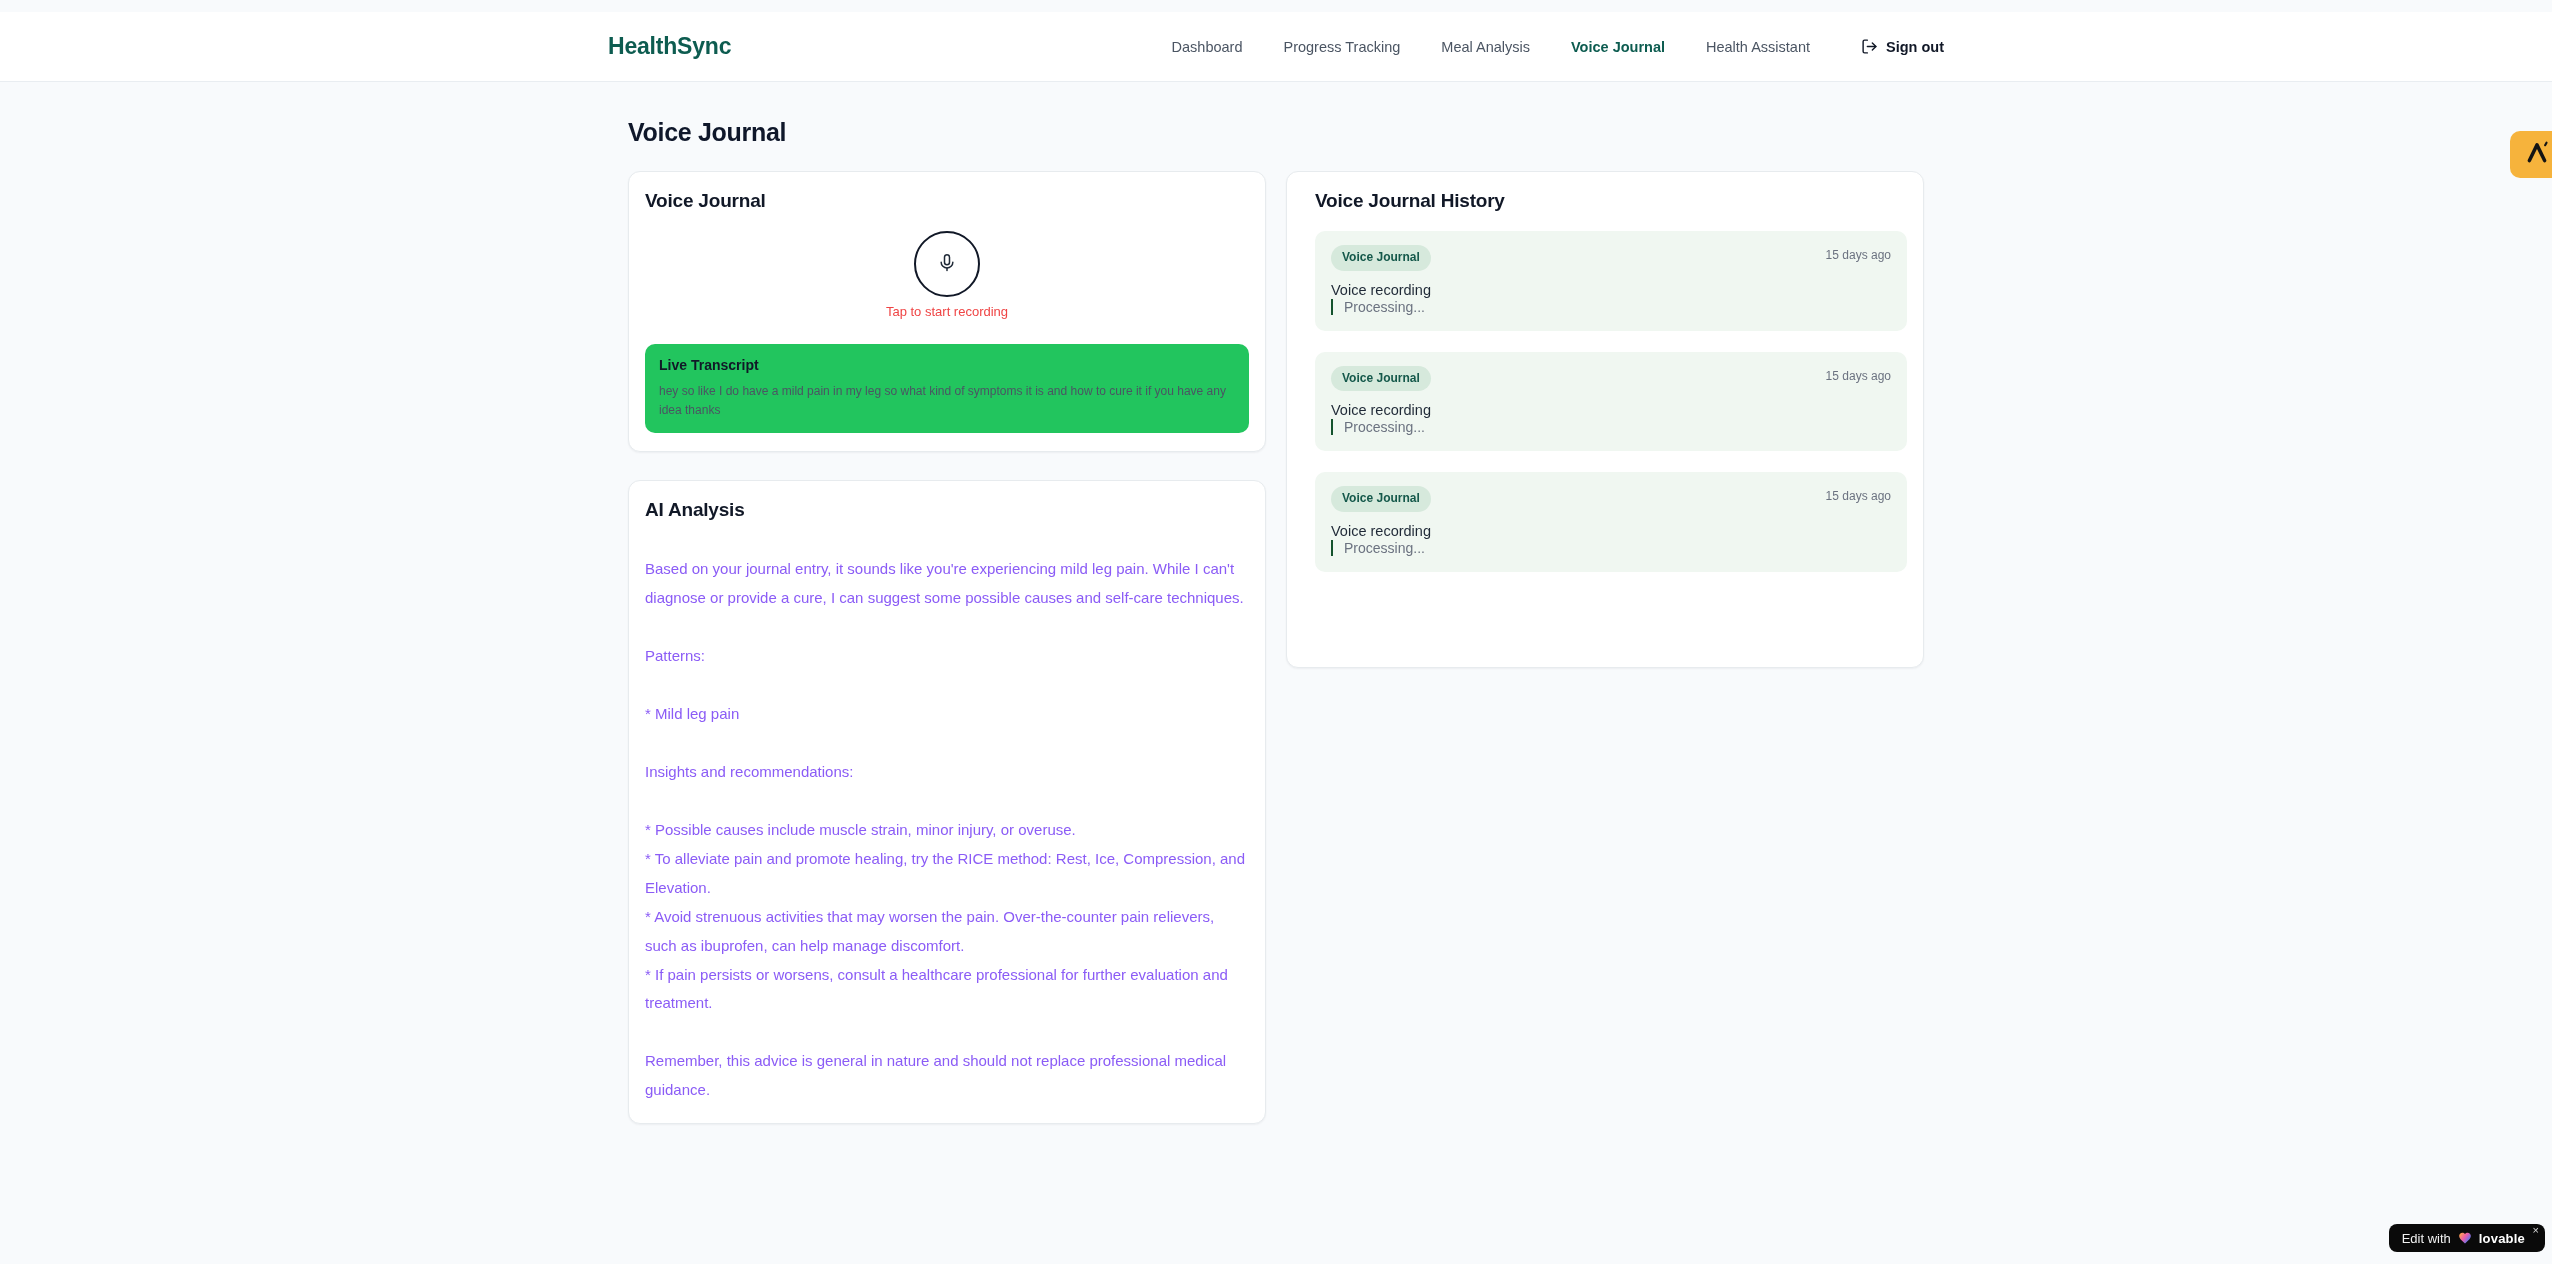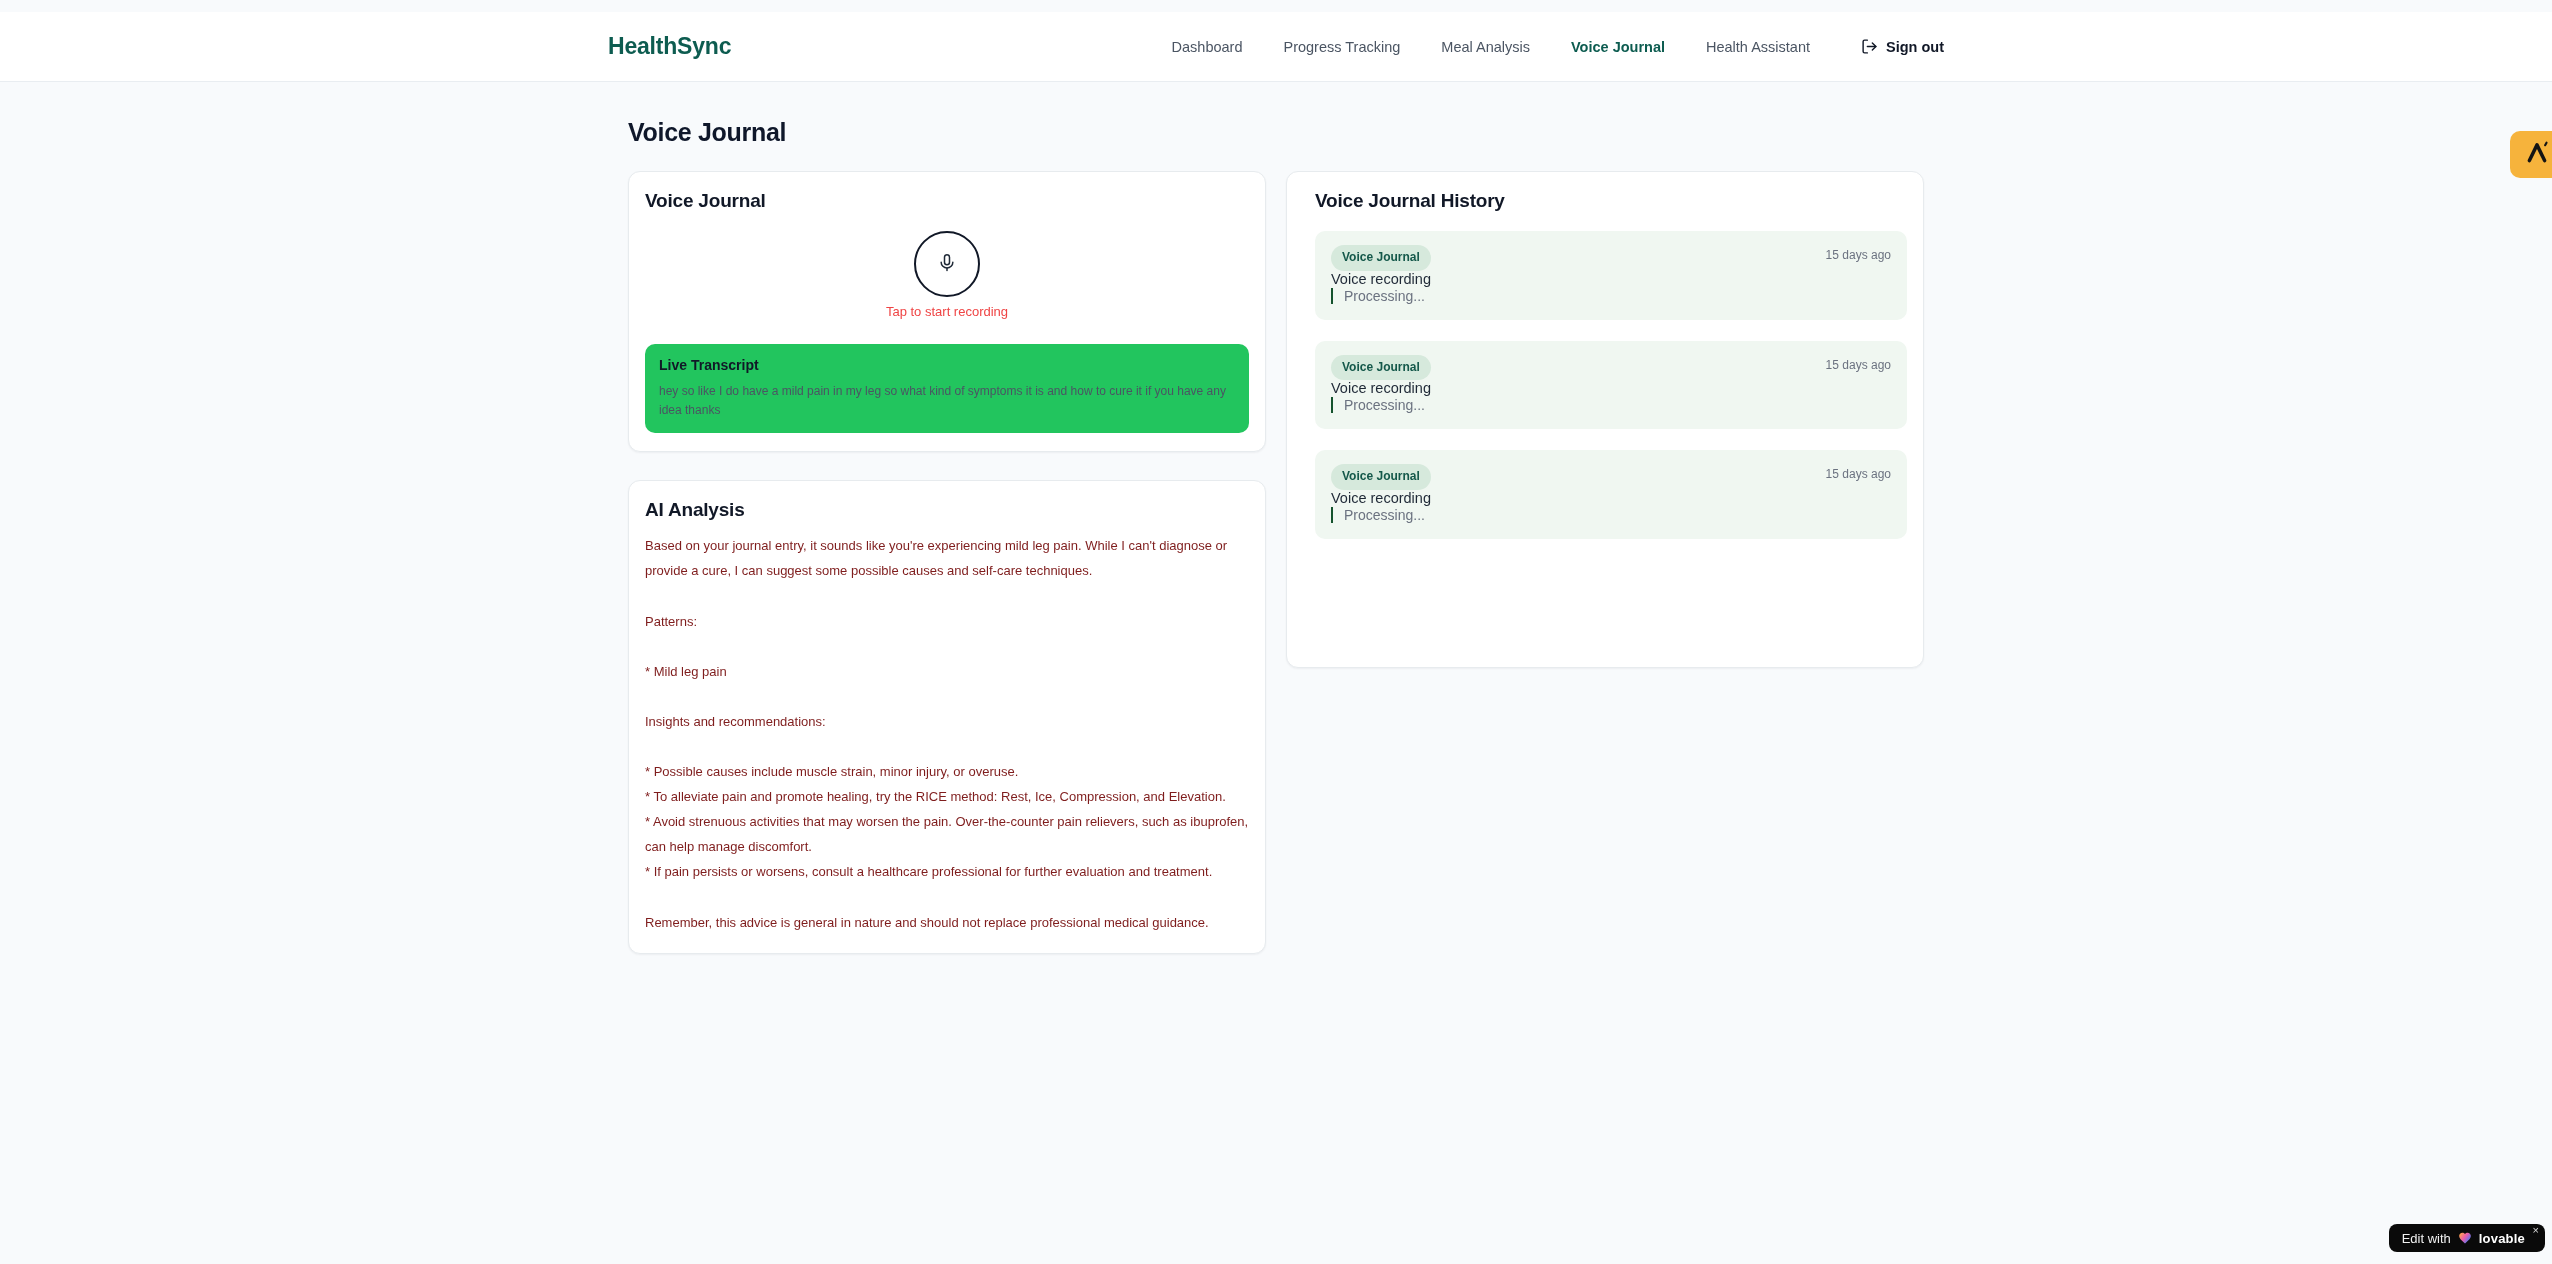--- a/index.html
+++ b/index.html
@@ -111,23 +111,23 @@
     background: #22c55e;
     border-radius: 10px;
     padding: 13px 14px;
     text-align: left;
   }
   .transcript-title { font-size: 14px; font-weight: 700; color: #111827; margin-bottom: 9px; }
   .transcript-text { font-size: 12px; color: #4b5563; line-height: 1.6; }
 
   
   .analysis-body {
-    margin-top: 12px;
-    font-size: 13px;
-    color: #7f1d1d;
+    margin-top: 34px;
+    font-size: 15px;
+    color: #8b5cf6;
     line-height: 1.93;
     white-space: pre-line;
   }
 
   
   .history-card { height: 497px; padding-left: 28px; }
   .entries { margin-top: 19px; display: flex; flex-direction: column; gap: 21px; }
   .entry {
     background: #f0f7f1;
     border-radius: 10px;
@@ -138,21 +138,21 @@
   .entry-badge {
     background: #d6e9dc;
     color: #14584a;
     font-size: 12px;
     font-weight: 600;
     padding: 5px 11px;
     border-radius: 999px;
     line-height: 1.3;
   }
   .entry-time { font-size: 12px; color: #6b7280; padding-top: 3px; }
-  .entry-title { font-size: 14.5px; color: #1f2937; }
+  .entry-title { margin-top: 11px; font-size: 14.5px; color: #1f2937; }
   .entry-status {
     margin-top: 1px;
     border-left: 2px solid #14532d;
     padding-left: 11px;
     font-size: 14px;
     color: #6b7280;
   }
 
   
   .side-badge {

